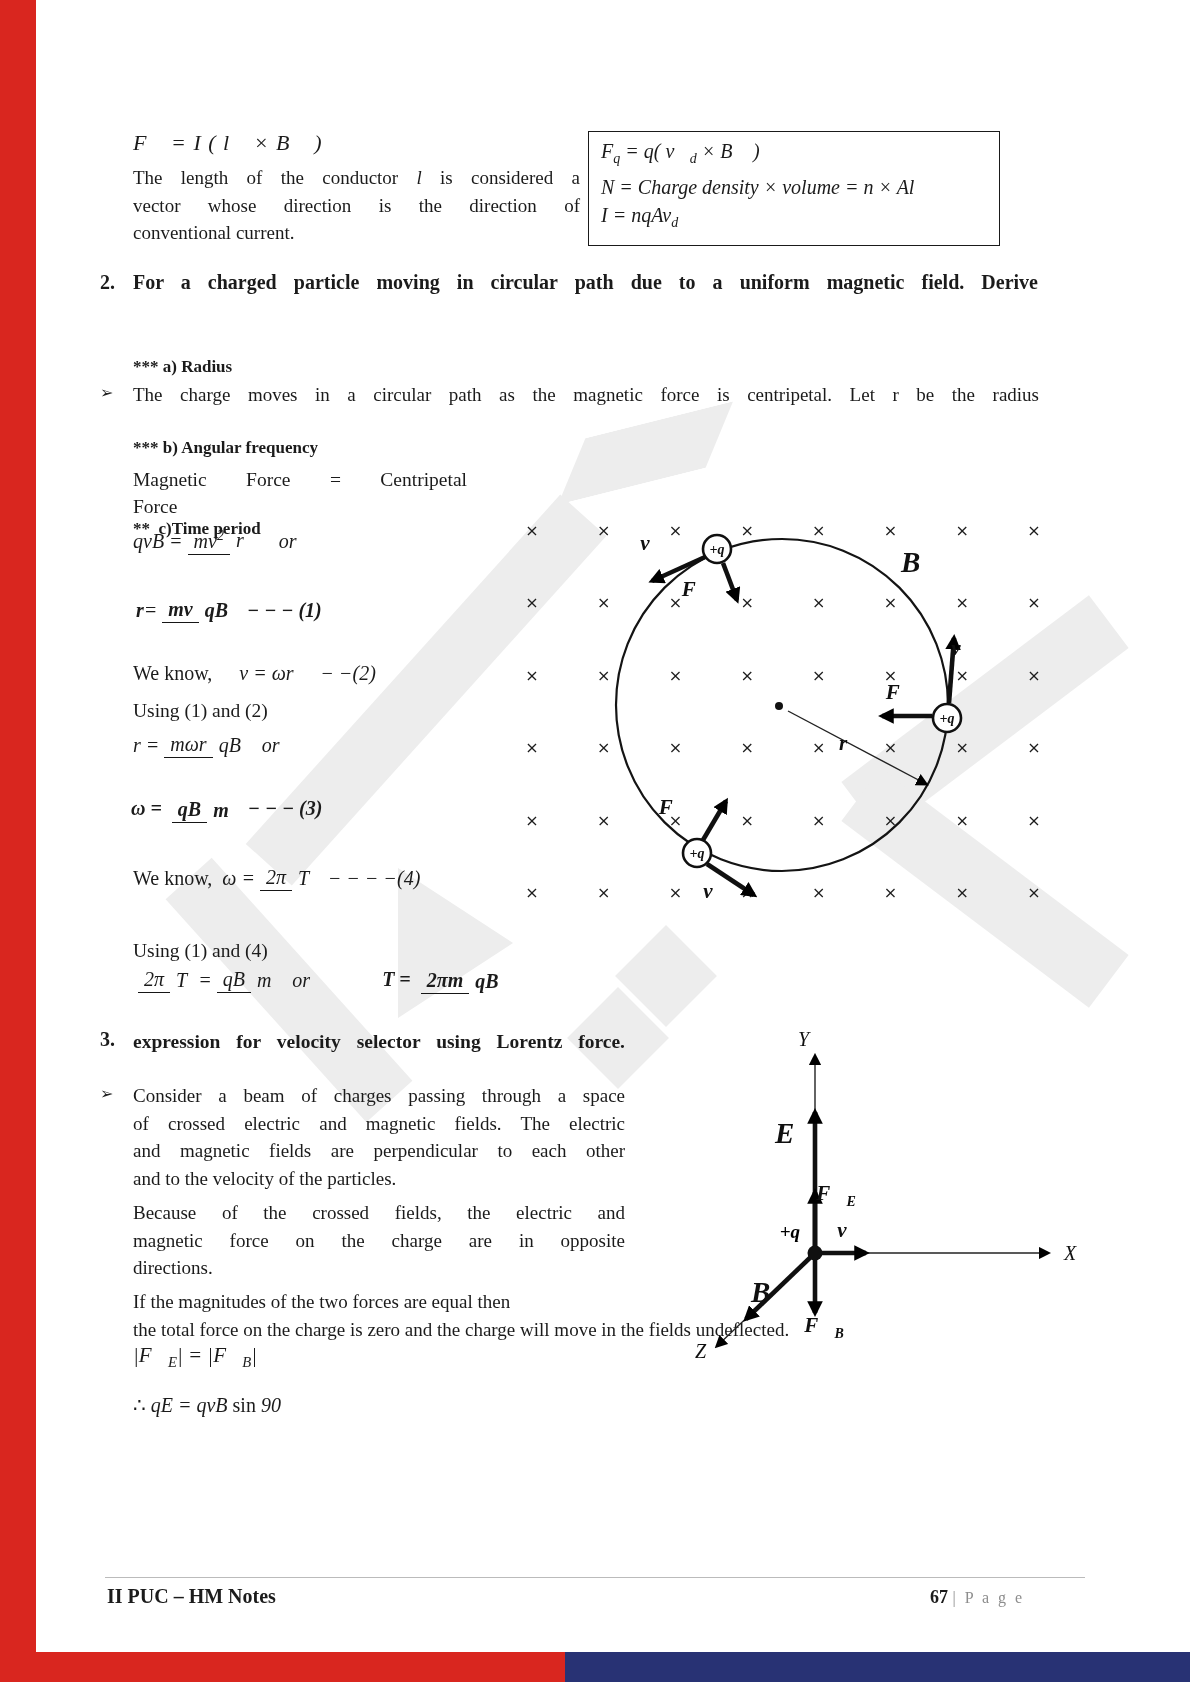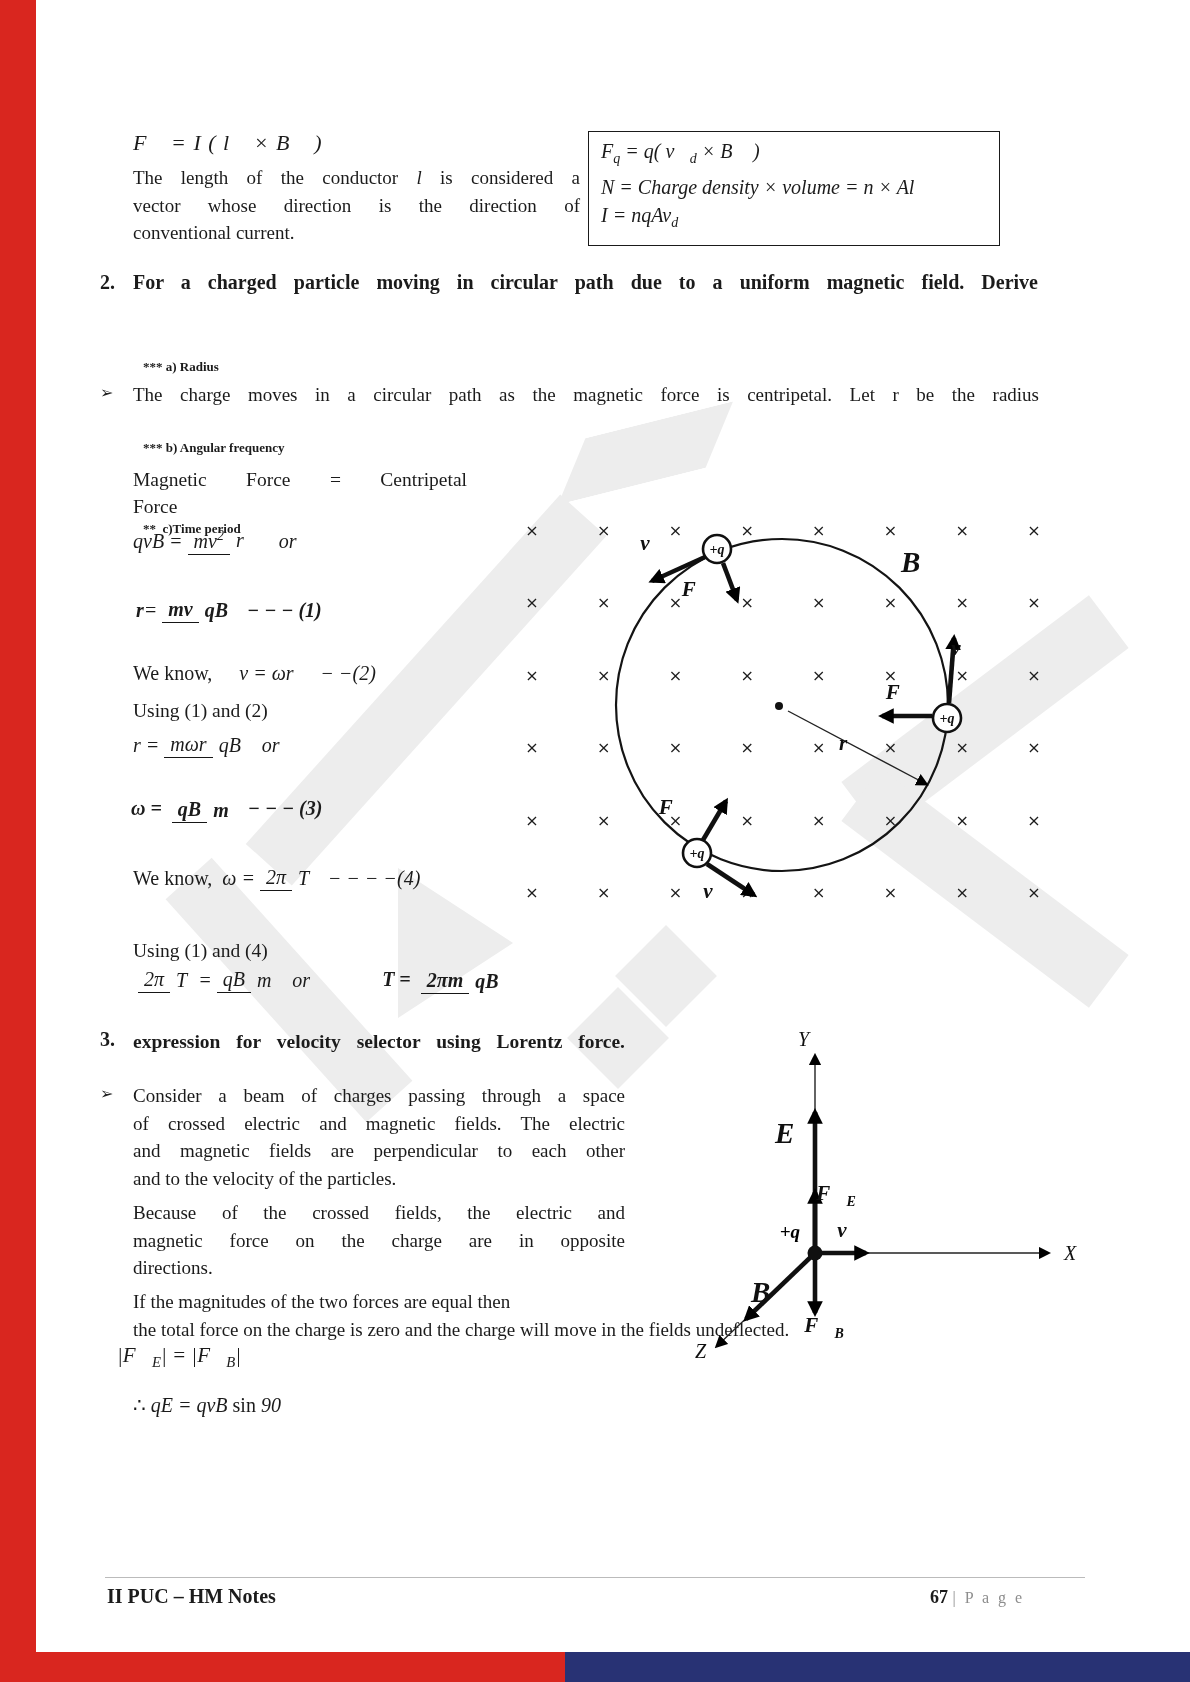--- a/index.html
+++ b/index.html
@@ -71,21 +71,21 @@
 </div>
 
 <div class="sidebox">
   <div>F<sub>q</sub>  =  q( v⃗<sub>d</sub>  ×  B⃗ )</div>
   <div>N = Charge density × volume = n × Al</div>
   <div>I = nqAv<sub>d</sub></div>
 </div>
 
 <div class="blk bold" style="left:100px;top:271px;font-size:20px;">2.</div>
 <div class="blk bold jline" style="left:133px;top:271px;width:905px;font-size:20px;">For a charged particle moving in circular path due to a uniform magnetic field. Derive</div>
-<div class="blk q-items" style="left:143px;top:299px;font-size:13px;line-height:27px;">
+<div class="blk q-items" style="left:133px;top:299px;font-size:17px;line-height:27px;">
   <div>*** a) Radius</div>
   <div>*** b) Angular frequency</div>
   <div>**  c)Time period</div>
 </div>
 <div class="bullet" style="left:100px;top:383px;">➢</div>
 <div class="blk" style="left:133px;top:381px;width:906px;font-size:19px;line-height:27.5px;">
   <div class="jline">The charge moves in a circular path as the magnetic force is centripetal. Let r be the radius</div>
 </div>
 
 <div class="blk" style="left:133px;top:466px;width:334px;font-size:19.5px;line-height:27px;">
@@ -232,21 +232,21 @@
 </div>
 <div class="blk" style="left:133px;top:1199px;width:492px;font-size:19px;line-height:27.5px;">
   <div class="jline">Because of the crossed fields, the electric and</div>
   <div class="jline">magnetic force on the charge are in opposite</div>
   <div>directions.</div>
 </div>
 <div class="blk" style="left:133px;top:1288px;width:840px;font-size:19px;line-height:27.5px;">
   <div>If the magnitudes of the two forces are equal then</div>
   <div>the total force on the charge is zero and the charge will move in the fields undeflected.</div>
 </div>
-<div class="blk math" style="left:117px;top:1343px;font-size:21px;">|F⃗<sub>E</sub>| = |F⃗<sub>B</sub>|</div>
+<div class="blk math" style="left:133px;top:1343px;font-size:21px;">|F⃗<sub>E</sub>| = |F⃗<sub>B</sub>|</div>
 <div class="blk math" style="left:133px;top:1393px;font-size:20px;"><span class="up">∴</span> qE = qvB <span class="up">sin</span> 90</div>
 
 <svg viewBox="620 1010 480 360" style="left:620px;top:1010px;width:480px;height:360px;">
   <line class="thin" x1="815" y1="1253" x2="815" y2="1056" marker-end="url(#mT)"></line>
   <line class="thick" x1="815" y1="1253" x2="815" y2="1112" marker-end="url(#mA)"></line>
   <line class="thick" x1="815" y1="1253" x2="815" y2="1192" marker-end="url(#mA)"></line>
   <line class="thin" x1="815" y1="1253" x2="1048" y2="1253" marker-end="url(#mT)"></line>
   <line class="thick" x1="815" y1="1253" x2="866" y2="1253" marker-end="url(#mA)"></line>
   <line class="thin" x1="815" y1="1253" x2="717" y2="1346" marker-end="url(#mT)"></line>
   <line class="thick" x1="815" y1="1253" x2="746" y2="1319" marker-end="url(#mA)"></line>

